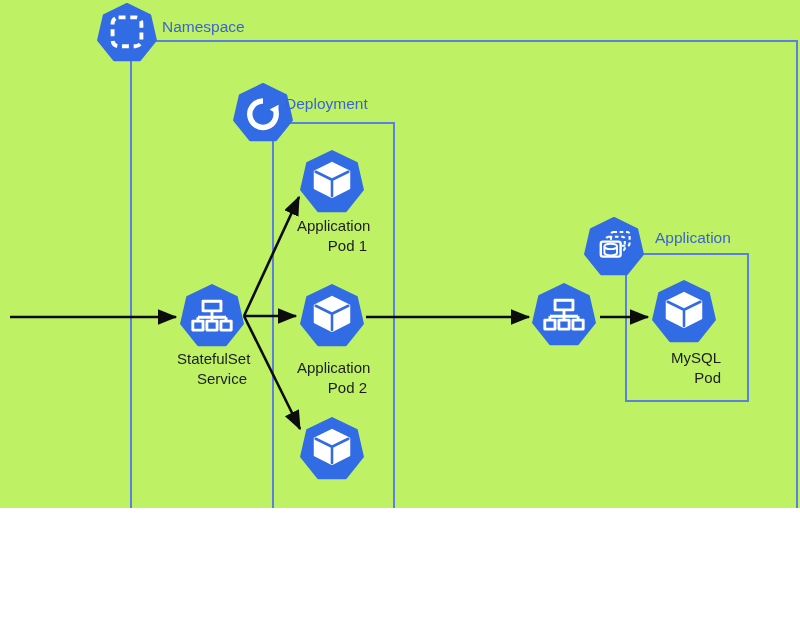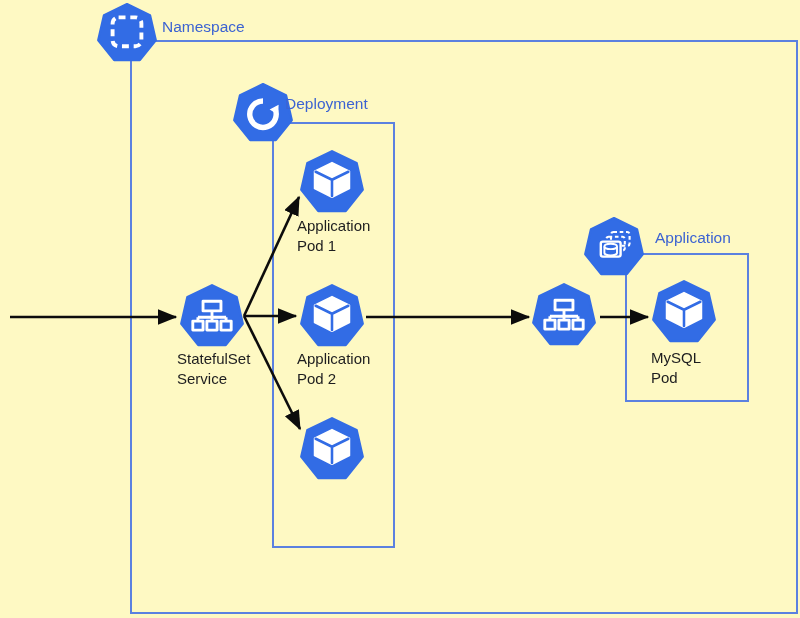--- a/index.html
+++ b/index.html
@@ -1,20 +1,20 @@
 <!DOCTYPE html>
 <html><head>
 <meta charset="utf-8">
 <style>
   html,body{margin:0;padding:0;background:#fff;}
-  .stage{position:relative;width:800px;height:618px;background:#fef9c3;
+  .stage{position:relative;width:800px;height:508px;background:#bef264;
          font-family:"Liberation Sans",sans-serif;overflow:hidden;}
   .group-box{position:absolute;border:2px solid #5b81e0;background:transparent;}
   .group-label{position:absolute;color:#3c63d2;font-size:15.5px;white-space:nowrap;}
-  .node-label{position:absolute;width:70px;text-align:left;color:#1d1d1f;
+  .node-label{position:absolute;width:70px;text-align:right;color:#1d1d1f;
               font-size:15px;line-height:20px;}
   .icon{position:absolute;}
   .arrow-layer{position:absolute;left:0;top:0;pointer-events:none;}
 </style>
 </head>
 <body>
 
 <div class="stage">
 
   <svg width="0" height="0" style="position:absolute" aria-hidden="true">
@@ -83,21 +83,21 @@
   <div class="node-label" style="left:177px;top:349px">StatefulSet Service</div>
 
   <svg class="icon" style="left:300px;top:150px" width="64" height="64" viewBox="0 0 100 100">
       <use href="#sym-pod"></use>
     </svg>
   <div class="node-label" style="left:297px;top:216px">Application Pod 1</div>
 
   <svg class="icon" style="left:300px;top:284px" width="64" height="64" viewBox="0 0 100 100">
       <use href="#sym-pod"></use>
     </svg>
-  <div class="node-label" style="left:297px;top:349px">Application Pod 2</div>
+  <div class="node-label" style="left:297px;top:358px">Application Pod 2</div>
 
   <svg class="icon" style="left:300px;top:417px" width="64" height="64" viewBox="0 0 100 100">
       <use href="#sym-pod"></use>
     </svg>
 
   <svg class="icon" style="left:532px;top:283px" width="64" height="64" viewBox="0 0 100 100">
       <use href="#sym-service"></use>
     </svg>
 
   <svg class="icon" style="left:652px;top:280px" width="64" height="64" viewBox="0 0 100 100">

